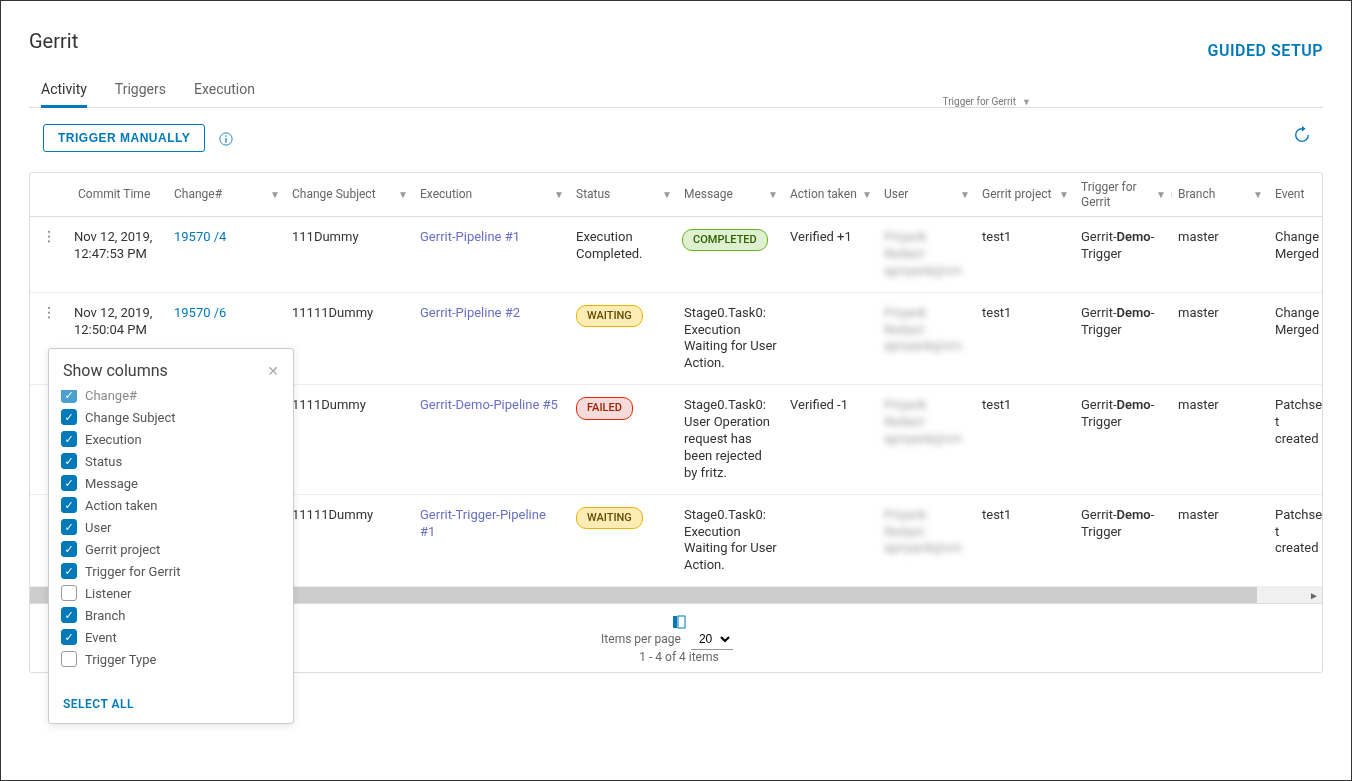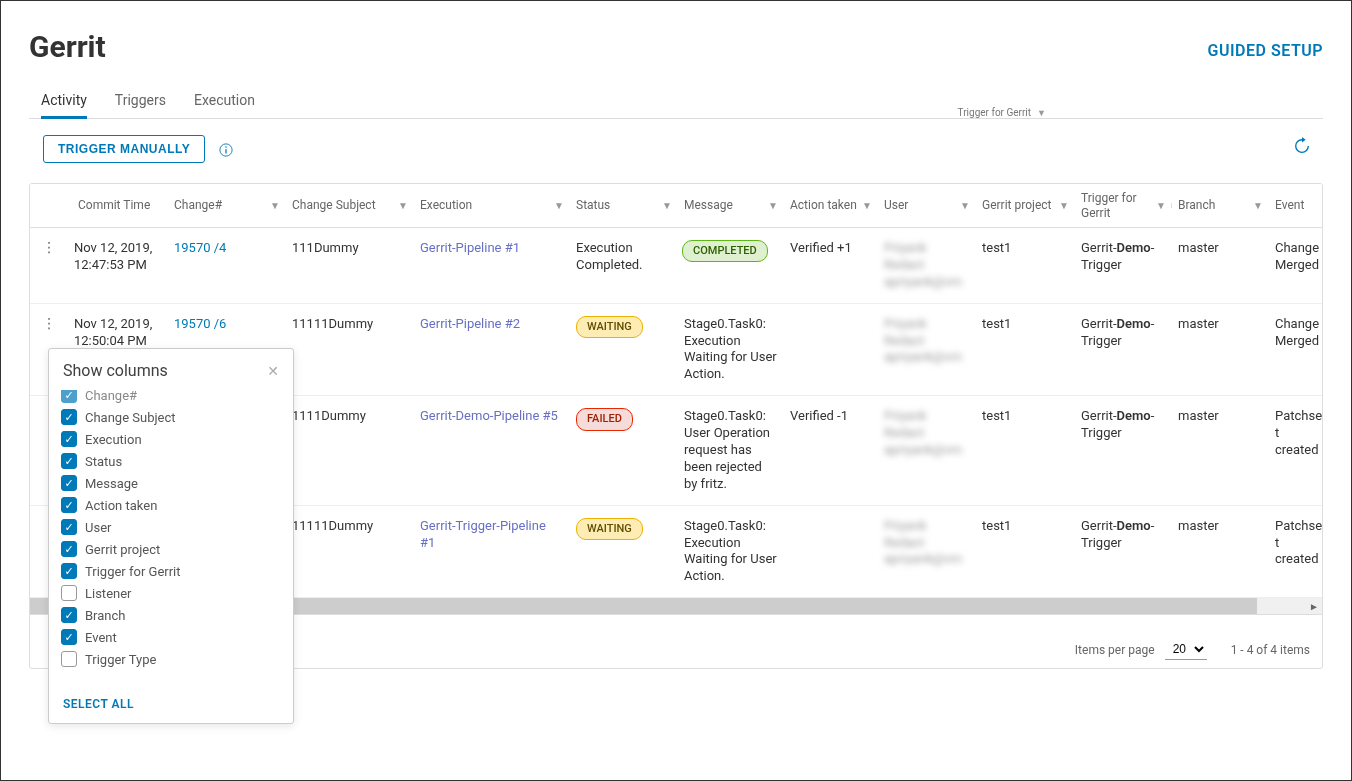--- a/index.html
+++ b/index.html
@@ -1,35 +1,35 @@
 <!DOCTYPE html>
 <html><head>
 <meta charset="utf-8">
 <style>
 * { margin: 0; padding: 0; box-sizing: border-box; }
 body { font-family: -apple-system, BlinkMacSystemFont, "Segoe UI", Roboto, sans-serif; font-size: 13px; color: #333; background: #fff; }
 .app { border: 1px solid #333; width: 1352px; height: 781px; position: relative; overflow: hidden; }
 
 
 .header { padding: 28px 28px 0 28px; position: relative; }
-.title { font-size: 30px; font-weight: 700; color: #333; margin-bottom: 20px; }
+.title { font-size: 20px; font-weight: 400; color: #333; margin-bottom: 20px; }
 .guided-setup { position: absolute; top: 40px; right: 28px; color: #0079b8; font-size: 16px; font-weight: 600; letter-spacing: 0.5px; cursor: pointer; }
 
 
 .tabs { display: flex; gap: 28px; border-bottom: 1px solid #ddd; padding: 0 12px; }
 .tab { padding: 8px 0 10px 0; color: #666; cursor: pointer; font-size: 14px; position: relative; }
 .tab.active { color: #333; }
 .tab.active::after { content: ""; position: absolute; bottom: -1px; left: 0; right: 0; height: 3px; background: #0079b8; }
 
 
 .toolbar { display: flex; align-items: center; padding: 16px 28px 12px 42px; position: relative; }
 .trigger-btn { border: 1px solid #0079b8; color: #0079b8; background: #fff; padding: 6px 14px; font-size: 12px; font-weight: 600; letter-spacing: 0.5px; border-radius: 3px; cursor: pointer; }
 .info-icon { margin-left: 14px; color: #0079b8; cursor: pointer; }
 .refresh-icon { position: absolute; right: 40px; top: 16px; color: #0079b8; cursor: pointer; font-size: 16px; }
-.tooltip { position: absolute; right: 305px; top: -12px; font-size: 10px; color: #777; line-height: 1.2; }
+.tooltip { position: absolute; right: 320px; top: -12px; font-size: 10px; color: #777; line-height: 1.2; }
 .tooltip-caret { color: #999; font-size: 9px; margin-left: 6px; }
 
 
 .table-wrap { margin: 8px 28px 0 28px; border: 1px solid #ddd; border-radius: 3px; overflow: hidden; position: relative; }
 .thead { display: flex; border-bottom: 1px solid #ddd; background: #fff; height: 44px; align-items: center; }
 .th { display: flex; align-items: center; padding: 0 6px; font-size: 12px; color: #666; position: relative; flex-shrink: 0; }
 .th-text { line-height: 1.2; }
 .th .filter-icon { color: #999; font-size: 10px; margin-left: 4px; position: absolute; right: 6px; }
 .th.sep::after { content: ""; position: absolute; right: 0; top: 12px; bottom: 12px; width: 1px; background: #ddd; }
 
@@ -62,21 +62,21 @@
 .blur { filter: blur(3px); color: #999; user-select: none; }
 .demo-hl { font-weight: 600; }
 
 
 .hscroll { height: 16px; background: #f0f0f0; position: relative; overflow: hidden; }
 .hscroll-thumb { position: absolute; left: 0; top: 0; height: 16px; width: 95%; background: #cdcdcd; }
 .hscroll-arrow { position: absolute; right: 0; top: 0; width: 16px; height: 16px; background: #f0f0f0; color: #666; font-size: 10px; display: flex; align-items: center; justify-content: center; }
 .hscroll-arrow.left { left: 0; right: auto; }
 
 
-.footer { display: flex; align-items: center; padding: 24px 12px 8px 18px; font-size: 12px; color: #666; border-top: 1px solid #ddd; }
+.footer { display: flex; align-items: center; padding: 8px 12px 8px 18px; font-size: 12px; color: #666; border-top: 1px solid #ddd; flex-direction: column; }
 .col-toggle-icon { color: #0079b8; cursor: pointer; font-size: 14px; }
 .footer-spacer { flex: 1; }
 .pagesize { display: flex; align-items: center; gap: 10px; margin-right: 24px; }
 .pagesize select { border: none; border-bottom: 1px solid #999; background: transparent; font-size: 12px; padding: 2px 4px; }
 .item-count { }
 
 
 .popover { position: absolute; left: 47px; top: 347px; width: 246px; background: #fff; border: 1px solid #ccc; border-radius: 3px; box-shadow: 0 2px 8px rgba(0,0,0,.1); z-index: 10; }
 .popover-hdr { display: flex; align-items: center; padding: 12px 14px 10px 14px; }
 .popover-title { font-size: 16px; color: #404040; font-weight: 400; flex: 1; }

